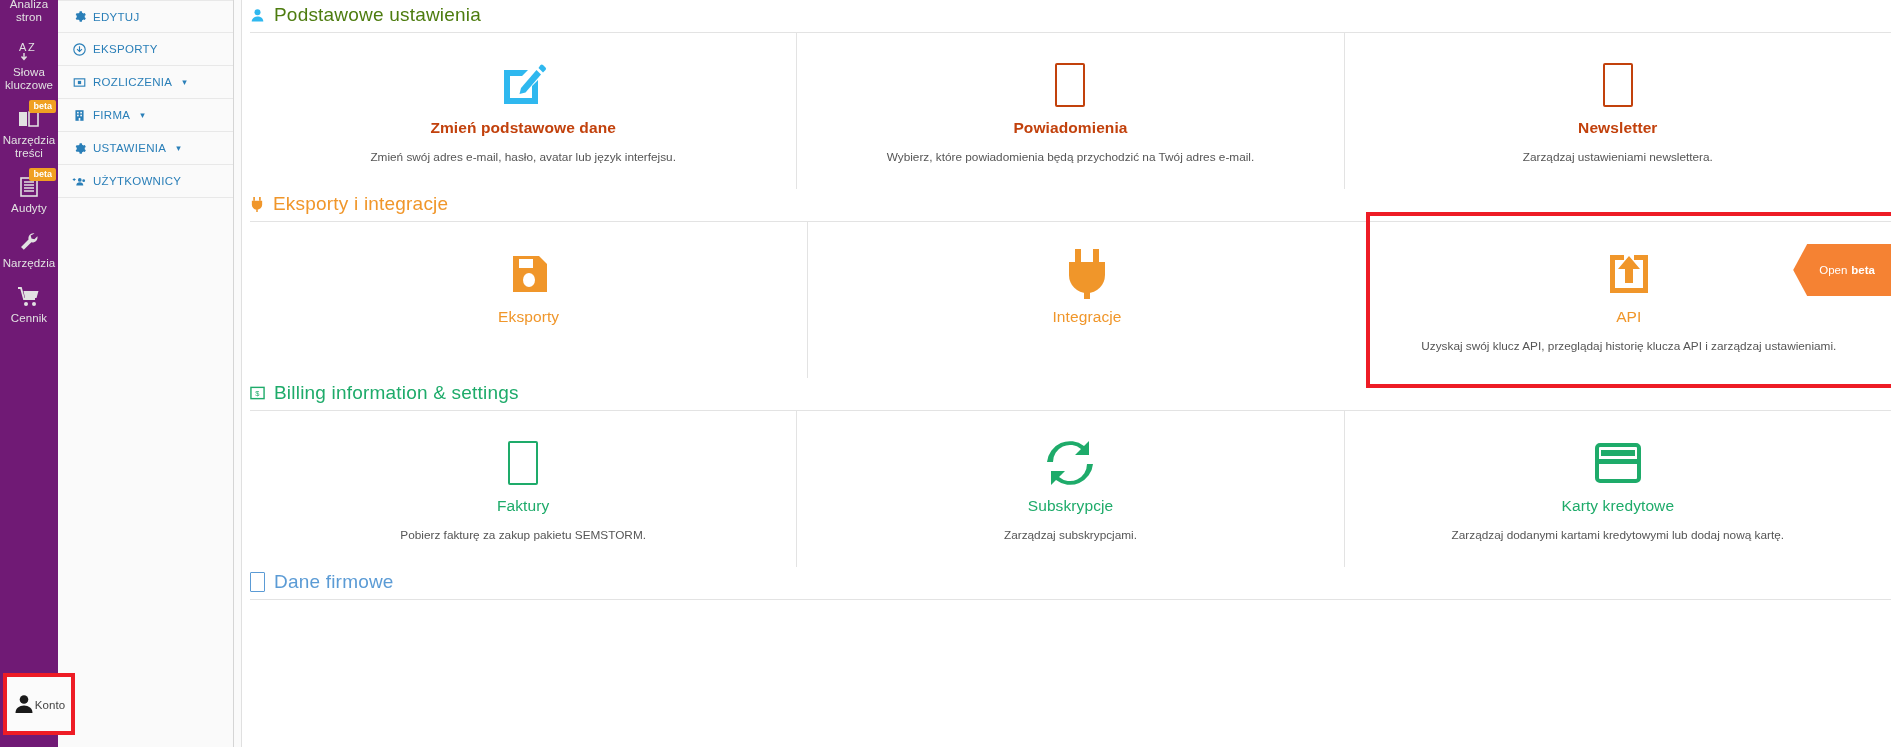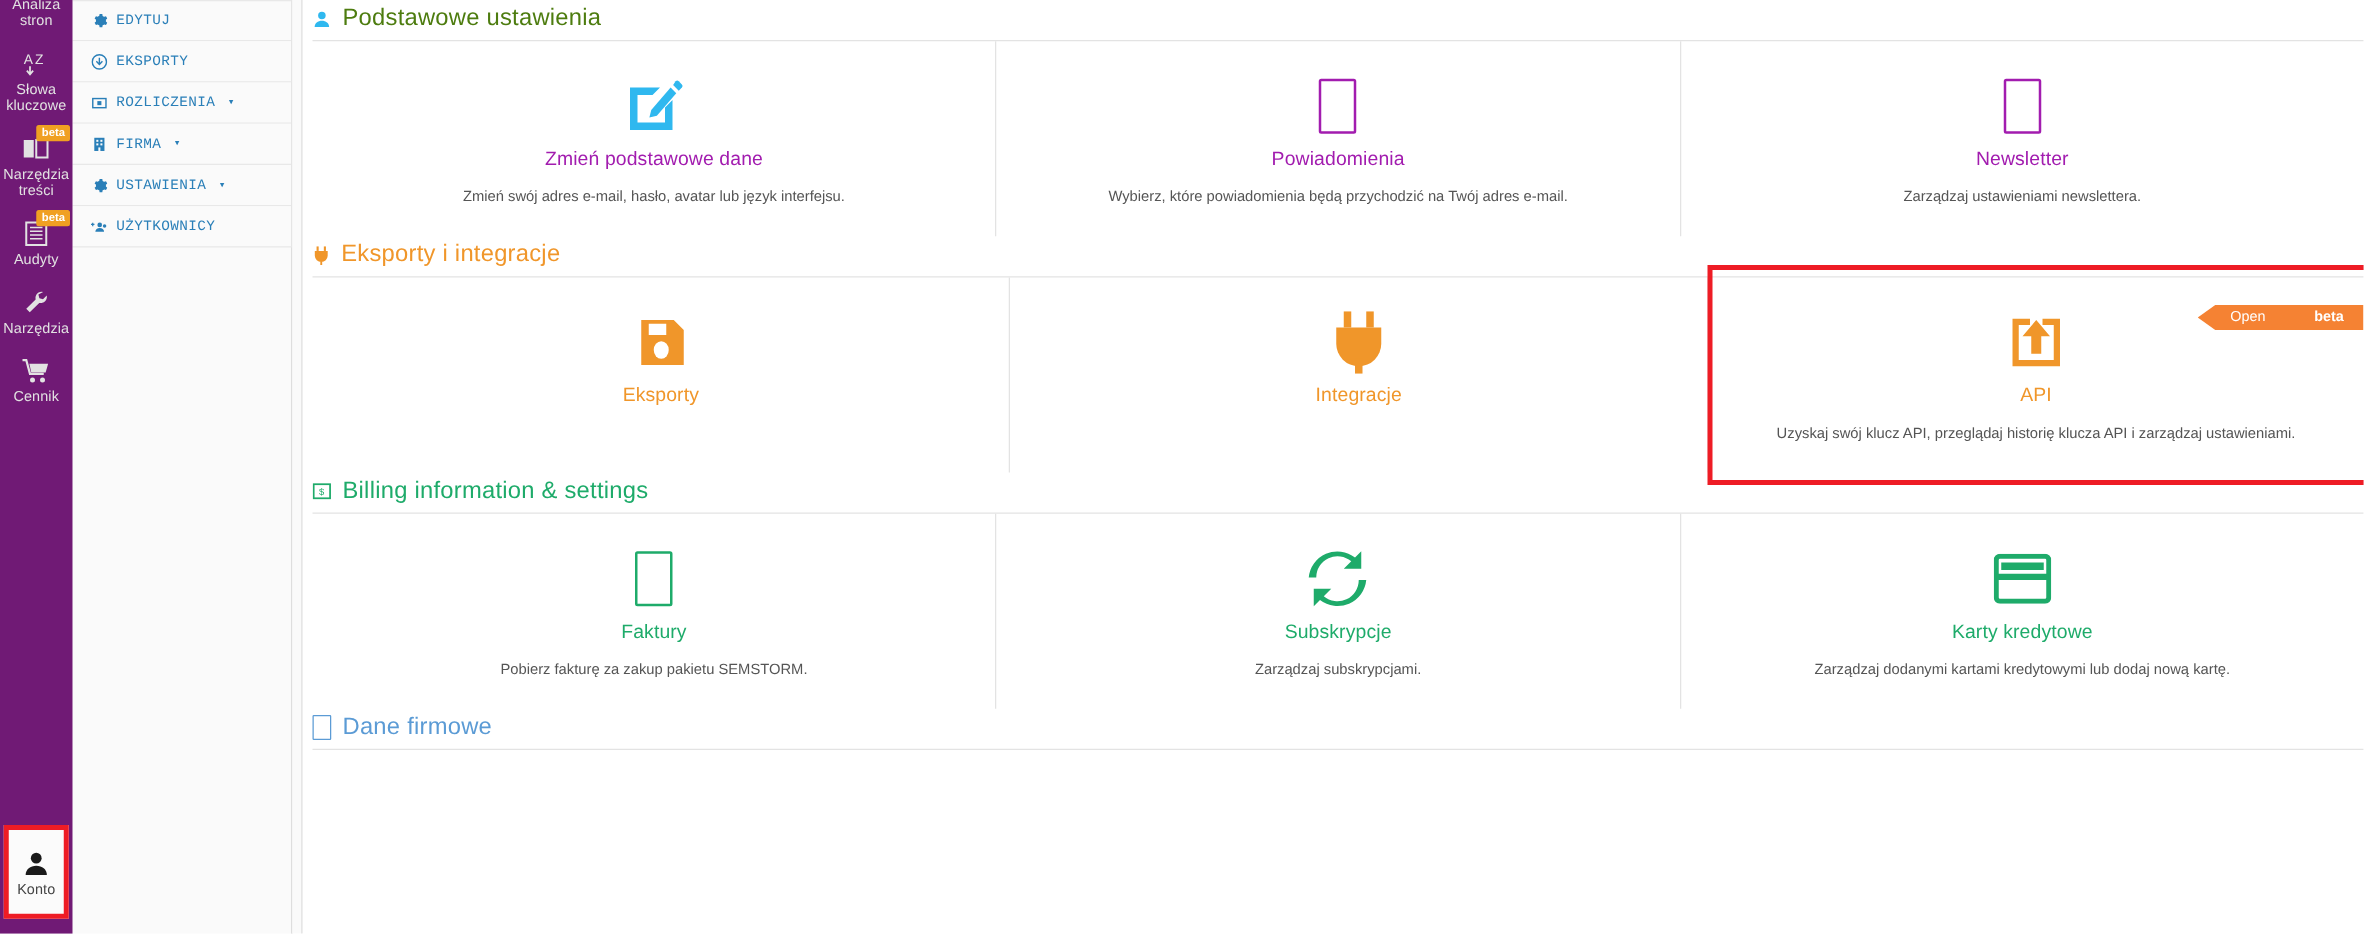--- a/index.html
+++ b/index.html
@@ -24,37 +24,37 @@
   }
   .rail-ico{height:26px;display:flex;align-items:center;justify-content:center;margin-bottom:2px;}
   .rail-label{font-size:11.5px;line-height:13px;letter-spacing:.1px;}
   .beta{
     position:absolute;right:2px;top:0px;background:#f0a022;color:#fff;
     font-size:9px;font-weight:bold;line-height:11px;padding:1px 4px;border-radius:2px;
   }
   .rail-item.first{padding-top:0;}
   .rail-item.first .rail-label{margin-top:-2px;}
   .rail-account{
-    position:absolute;left:3px;bottom:12px;width:52px;box-sizing:border-box;
+    position:absolute;left:3px;bottom:12px;width:72px;box-sizing:border-box;
     background:#fbfbfb;border:4px solid #ee1c25;color:#333;
-    display:flex;flex-direction:column;align-items:center;justify-content:center;
+    display:flex;flex-direction:row;align-items:center;justify-content:center;
     padding:14px 0 12px 0;cursor:pointer;
   }
   .rail-account .rail-label{color:#444;font-size:11.5px;}
 
   
   .sidemenu{
     width:176px;min-width:176px;background:#fafafa;
     border-right:1px solid #d5d5d5;box-sizing:border-box;height:747px;
   }
   .menu-item{
     height:33px;display:flex;align-items:center;gap:7px;
     padding:0 0 0 14px;border-bottom:1px solid #e8e8e8;
     color:#2a7fb8;font-size:11.5px;letter-spacing:.3px;cursor:pointer;
-    background:#fafafa;box-sizing:border-box;font-family:Liberation Mono, monospace;
+    background:#fafafa;box-sizing:border-box;
   }
   .menu-item:first-child{border-top:1px solid #e8e8e8;}
   .menu-ico{width:14px;display:flex;align-items:center;justify-content:center;color:#2a7fb8;}
   .caret{font-size:9px;margin-left:3px;}
 
   
   .main{flex:1;background:#ffffff;position:relative;overflow:hidden;
         padding:0 0 0 0;box-sizing:border-box;}
   .main-inner{padding:0 0 0 8px;}
 
@@ -74,38 +74,37 @@
   }
   .card{
     flex:1;box-sizing:border-box;padding:26px 16px 24px 16px;
     display:flex;flex-direction:column;align-items:center;text-align:center;
     position:relative;cursor:pointer;
   }
   .card + .card{border-left:1px solid #e3e3e3;}
   .card-ico{height:52px;display:flex;align-items:center;justify-content:center;margin-bottom:8px;}
   .card-title{font-size:15.5px;margin-bottom:12px;letter-spacing:.1px;}
   .card-desc{font-size:11.8px;color:#555;line-height:16px;max-width:440px;}
-  .t-blue{color:#a21caf;}
+  .t-blue{color:#c2410c;font-weight:bold;}
   .t-orange{color:#f0962a;}
   .t-green{color:#1eab6a;}
 
   
   .card-row.row-export{margin-right:0;}
   .api-highlight{
     border:4px solid #ee1c25;box-sizing:border-box;
     position:absolute;top:-10px;right:-8px;bottom:-10px;left:0;pointer-events:none;
   }
   .api-wrap{position:relative;flex:1;}
   .ribbon{
-    position:absolute;top:22px;right:0;height:20px;
+    position:absolute;top:22px;right:0;height:52px;
     background:#f58233;color:#fff;font-size:11.5px;
     display:flex;align-items:center;padding:0 16px 0 26px;
     clip-path:polygon(14px 0,100% 0,100% 100%,14px 100%,0 50%);
     white-space:nowrap;
-    gap:35px;
   }
   .ribbon b{font-weight:bold;margin-left:4px;}
 
   .empty-bottom{height:22px;}
   .tofu{
     width:26px;height:40px;border:2px solid currentColor;border-radius:2px;display:block;
   }
   .tofu-sm{width:13px;height:18px;border:1.5px solid currentColor;border-radius:1px;display:block;}
   .scroll-edge{
     position:absolute;left:0;top:0;width:8px;height:747px;background:#fafafa;

